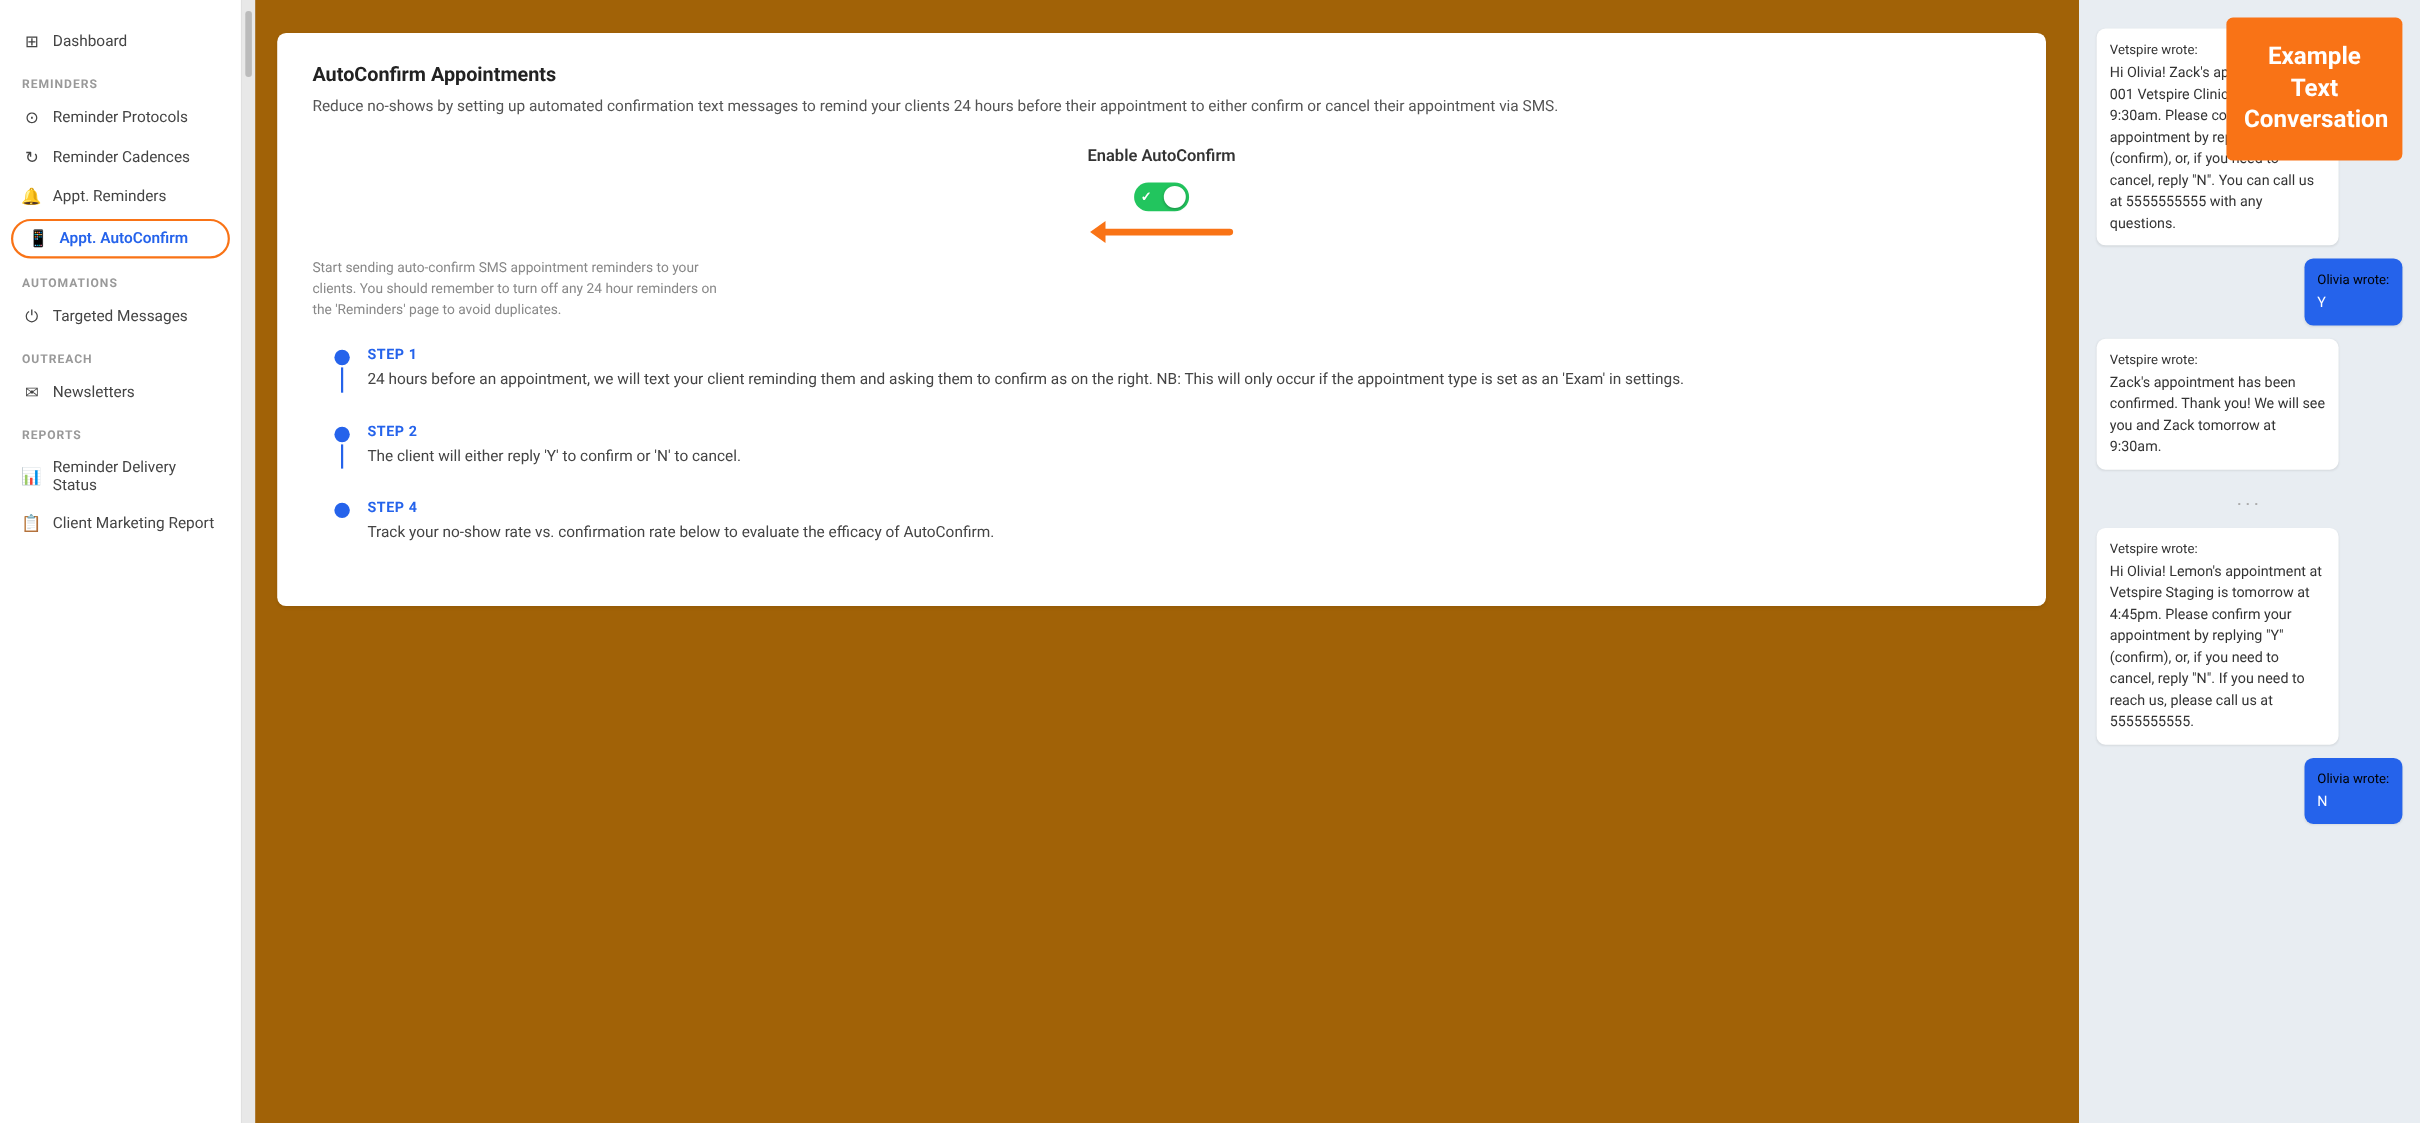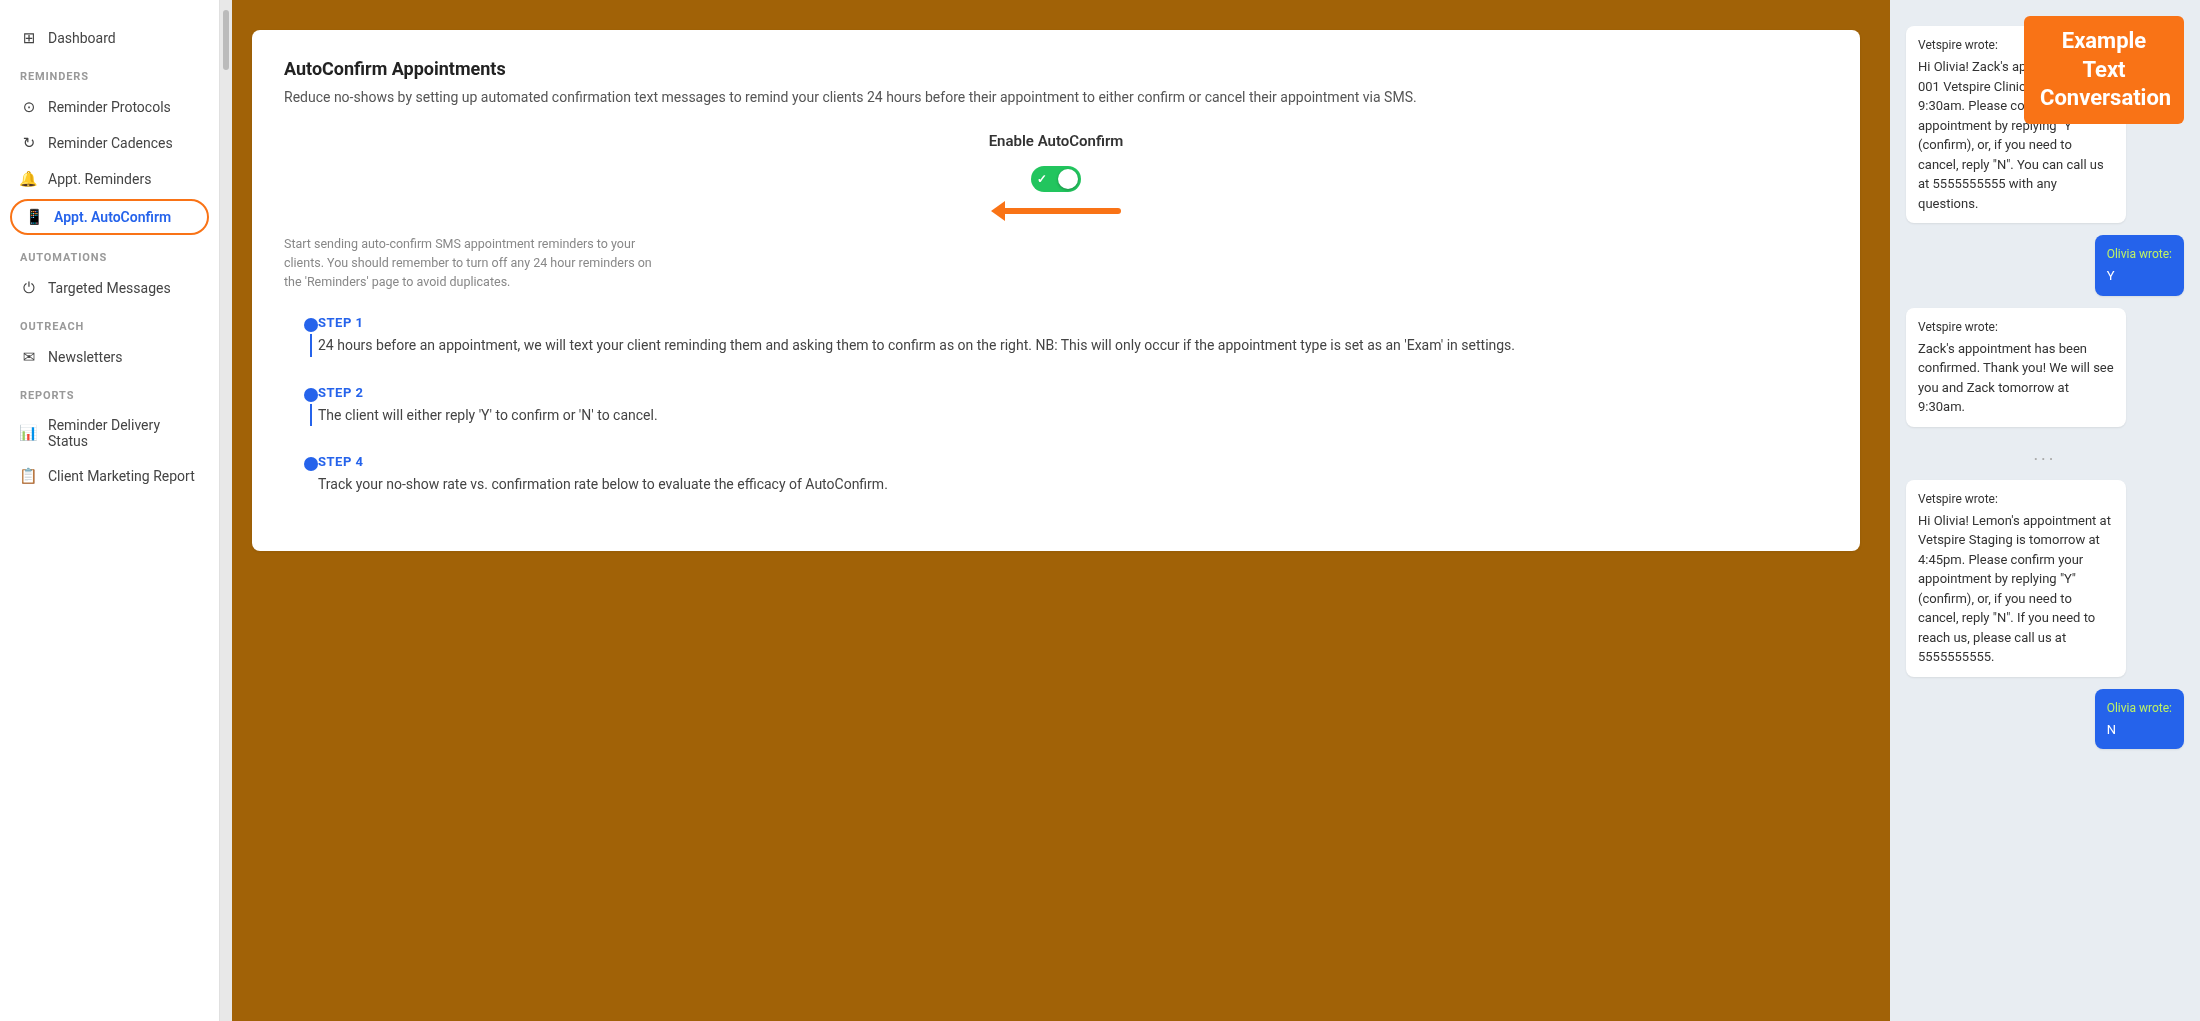--- a/index.html
+++ b/index.html
@@ -187,21 +187,21 @@
     }
 
     
     .steps-container {
       margin-top: 24px;
       position: relative;
       padding-left: 20px;
     }
     .step-item {
       display: flex;
-      gap: 0;
+      gap: 16px;
       margin-bottom: 28px;
       position: relative;
     }
     .step-dot-container {
       display: flex;
       flex-direction: column;
       align-items: center;
       flex-shrink: 0;
     }
     .step-dot {
@@ -241,21 +241,21 @@
       overflow-y: auto;
       position: relative;
     }
 
     .example-label {
       background: #f97316;
       color: #fff;
       font-size: 22px;
       font-weight: 700;
       text-align: center;
-      padding: 11px 16px;
+      padding: 22px 16px;
       border-radius: 6px;
       position: absolute;
       top: 16px;
       right: 16px;
       width: 160px;
       line-height: 1.3;
     }
 
     .conversation-wrapper {
       margin-top: 10px;
@@ -279,21 +279,21 @@
       color: #fff;
       align-self: flex-end;
       max-width: 220px;
     }
     .message-bubble .sender {
       font-weight: 700;
       font-size: 12px;
       margin-bottom: 3px;
     }
     .message-bubble.outgoing .sender {
-      color: #bef264;
+      color: #000000;
     }
     .message-bubble .sender span {
       font-weight: 400;
     }
 
     .dots-separator {
       text-align: center;
       color: #aaa;
       font-size: 18px;
       letter-spacing: 3px;

